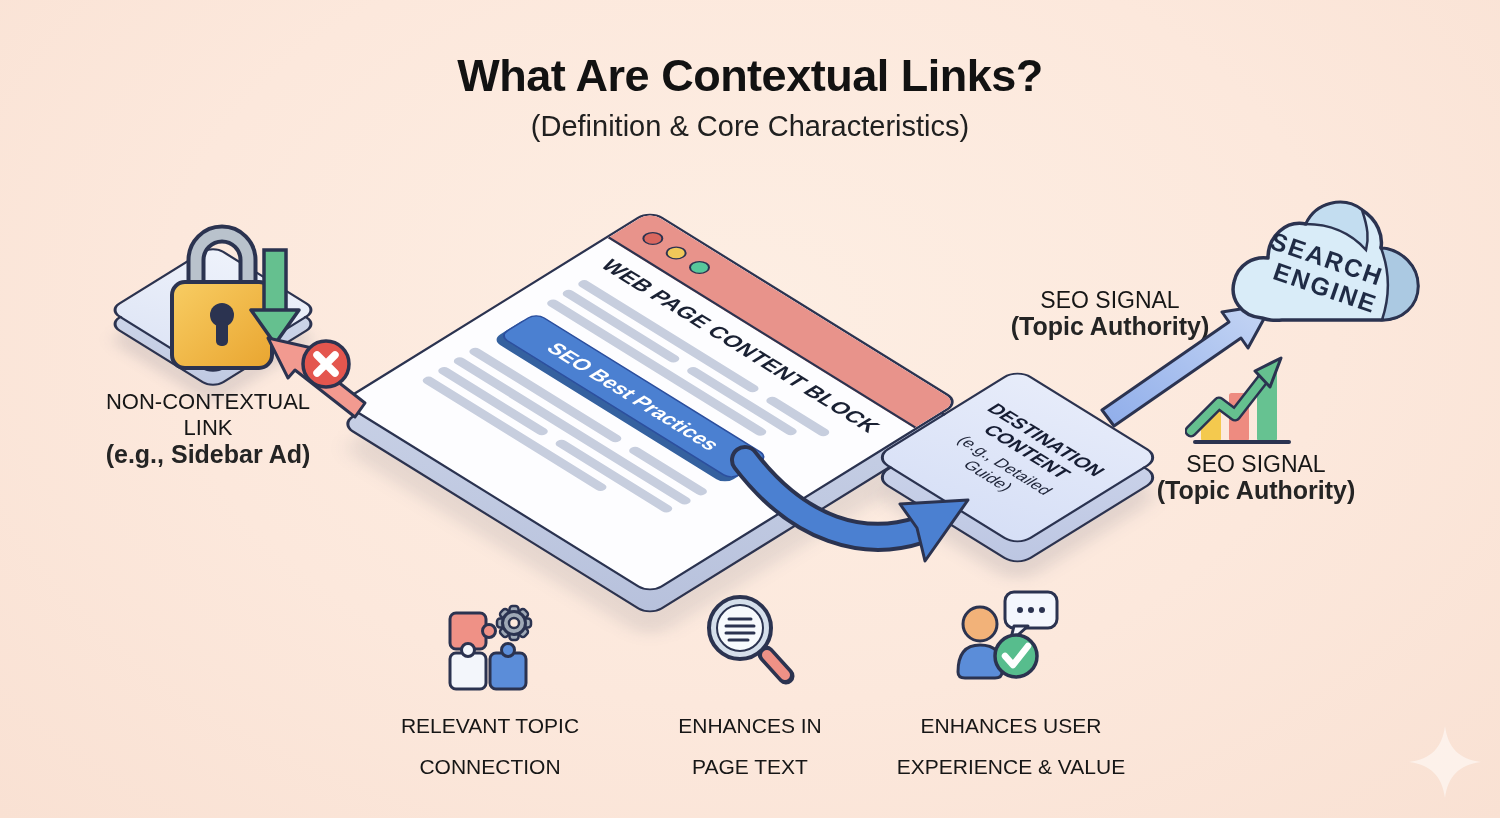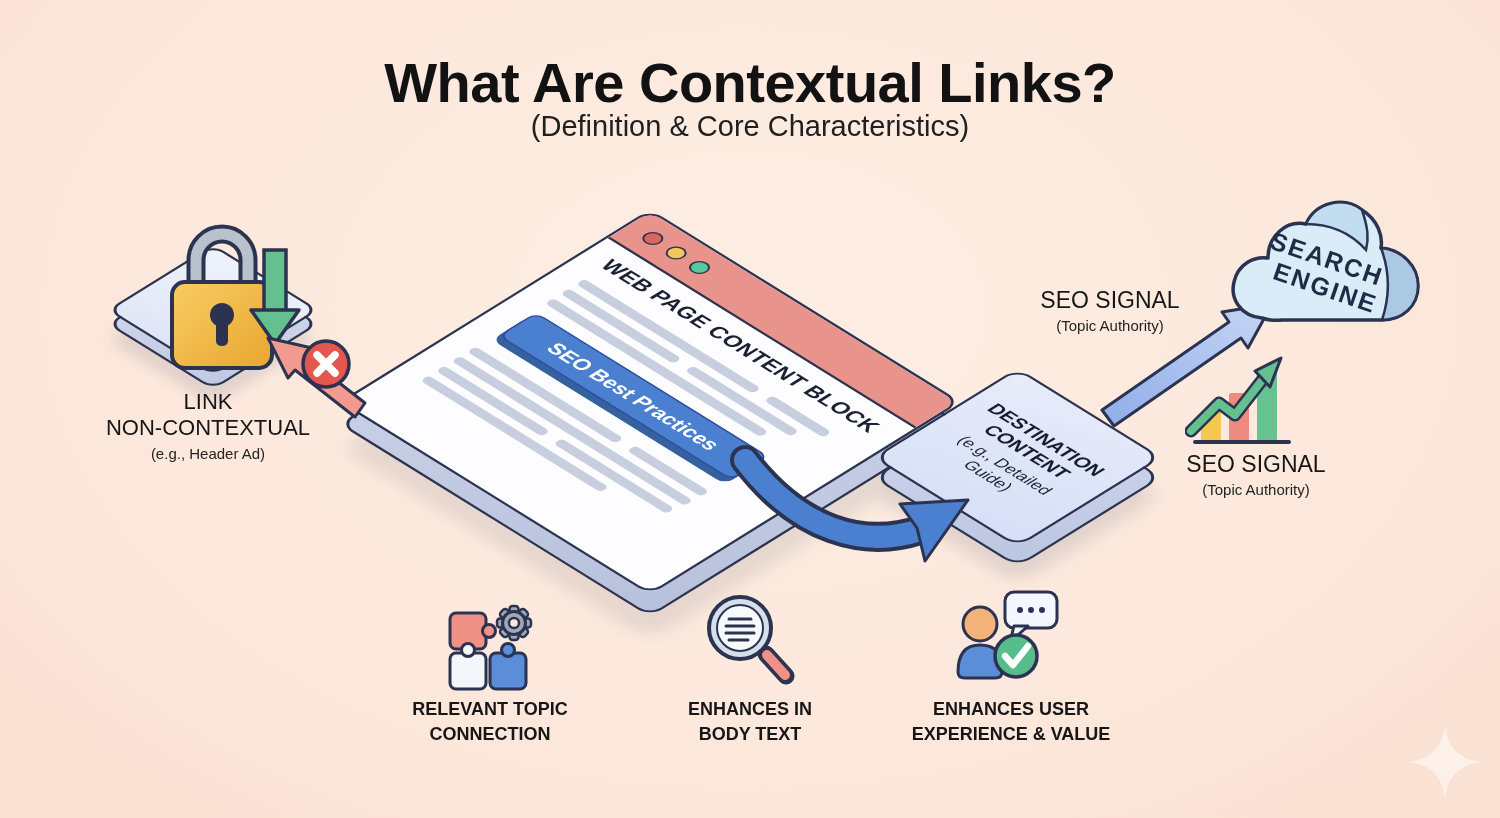--- a/index.html
+++ b/index.html
@@ -10,21 +10,21 @@
     overflow:hidden;
   }
   .canvas {
     position:relative; width:1500px; height:818px;
     background: radial-gradient(ellipse at 50% 38%, #fdeee3 0%, #fce8dc 55%, #f9e1d3 100%);
     overflow:hidden;
   }
   
   .title {
     position:absolute; left:0; top:50px; width:100%;
-    text-align:center; font-size:56px; font-weight:bold; color:#121212;
+    text-align:center; font-size:45px; font-weight:bold; color:#121212;
     letter-spacing:-0.5px;
   }
   .subtitle {
     position:absolute; left:0; top:110px; width:100%;
     text-align:center; font-size:29px; font-weight:400; color:#202020;
   }
   
   .iso { transform: scaleY(0.62) rotate(45deg); }
   .abs { position:absolute; }
   
@@ -62,26 +62,26 @@
   .dest-slab { left:915px; top:375px; width:205px; height:205px;
     background:linear-gradient(135deg,#d3daee,#bcc6e2); border:3px solid #2b3350; border-radius:20px; z-index:6; }
   .dest-face { left:915px; top:355px; width:205px; height:205px;
     background:linear-gradient(160deg,#e7ecfa,#d6dff6); border:3px solid #2b3350; border-radius:20px;
     display:flex; flex-direction:column; justify-content:center; align-items:center; z-index:7; }
   .dest-label { font-size:23px; font-weight:bold; color:#161d33; line-height:27px; text-align:center; }
   .dest-example { font-size:20px; font-weight:400; color:#22283c; line-height:24px; text-align:center; margin-top:5px; }
   
   .tblock { position:absolute; text-align:center; color:#161616; }
   .tb-bold { font-size:22px; font-weight:normal; line-height:26px; }
-  .tb-reg  { font-size:15px; font-weight:400; line-height:26px; color:#242424;text-align:center; }
+  .tb-reg  { font-size:25px; font-weight:700; line-height:26px; color:#242424;text-align:center; }
   .t-noncontextual { left:38px;  top:389px; width:340px; }
   .t-seo-top   { left:1005px; top:287px; width:210px; }
   .t-seo-right { left:1150px; top:451px; width:212px; }
   .feature { position:absolute; text-align:center; color:#161616; }
-  .f-bold { font-size:18px; font-weight:bold; line-height:25px; }
+  .f-bold { font-size:21px; font-weight:normal; line-height:25px;margin-top:16px; }
   .f-reg  { font-size:21px; font-weight:400; line-height:26px; color:#242424; }
   .feature-1 { left:330px; top:697px; width:320px; }
   .feature-2 { left:590px; top:697px; width:320px; }
   .feature-3 { left:846px; top:697px; width:330px; }
   
   .svg-lock     { left:148px; top:194px; z-index:8; }
   .svg-noarrow  { left:255px; top:318px; z-index:9; }
   .svg-curve    { left:690px; top:430px; z-index:8; }
   .svg-uparrow  { left:1085px; top:285px; z-index:5; }
   .svg-cloud    { left:1222px; top:186px; z-index:6; }
@@ -218,23 +218,23 @@
     <rect x="16" y="66" width="20" height="30" rx="2.5" fill="#f4c94e"></rect>
     <rect x="44" y="48" width="20" height="48" rx="2.5" fill="#ee8b80"></rect>
     <rect x="72" y="24" width="20" height="72" rx="2.5" fill="#66c291"></rect>
     <path d="M10 97 H104" stroke="#2b3350" stroke-width="4" stroke-linecap="round"></path>
     <path d="M6 86 L34 58 L50 70 L78 34" fill="none" stroke="#2b3350" stroke-width="13" stroke-linecap="round" stroke-linejoin="round"></path>
     <path d="M6 86 L34 58 L50 70 L78 34" fill="none" stroke="#65c08f" stroke-width="8" stroke-linecap="round" stroke-linejoin="round"></path>
     <path d="M70 26 L96 13 L85 42 Z" fill="#65c08f" stroke="#2b3350" stroke-width="3" stroke-linejoin="round"></path>
   </svg>
 
   <div class="tblock t-noncontextual">
+    <div class="tb-bold">NON-CONTEXTUAL</div>
     <div class="tb-bold">LINK</div>
-    <div class="tb-bold">NON-CONTEXTUAL</div>
-    <div class="tb-reg">(e.g., Header Ad)</div>
+    <div class="tb-reg">(e.g., Sidebar Ad)</div>
   </div>
 
   <div class="tblock t-seo-top">
     <div class="tb-bold" style="font-size:23px">SEO SIGNAL</div>
     <div class="tb-reg">(Topic Authority)</div>
   </div>
 
   <div class="tblock t-seo-right">
     <div class="tb-bold" style="font-size:23px">SEO SIGNAL</div>
     <div class="tb-reg">(Topic Authority)</div>
@@ -283,21 +283,21 @@
     </g>
   </svg>
 
   <div class="feature feature-1">
     <div class="f-bold">RELEVANT TOPIC</div>
     <div class="f-bold">CONNECTION</div>
     <div class="f-reg"></div>
   </div>
   <div class="feature feature-2">
     <div class="f-bold">ENHANCES IN</div>
-    <div class="f-bold">BODY TEXT</div>
+    <div class="f-bold">PAGE TEXT</div>
   </div>
   <div class="feature feature-3">
     <div class="f-bold">ENHANCES USER</div>
     <div class="f-bold">EXPERIENCE &amp; VALUE</div>
     <div class="f-reg"></div>
   </div>
 
   <svg class="abs svg-sparkle" width="80" height="80" viewBox="0 0 80 80">
     <path d="M40 4 C43 26, 54 37, 76 40 C54 43, 43 54, 40 76 C37 54, 26 43, 4 40 C26 37, 37 26, 40 4 Z" fill="#ffffff" opacity="0.5"></path>
   </svg>

